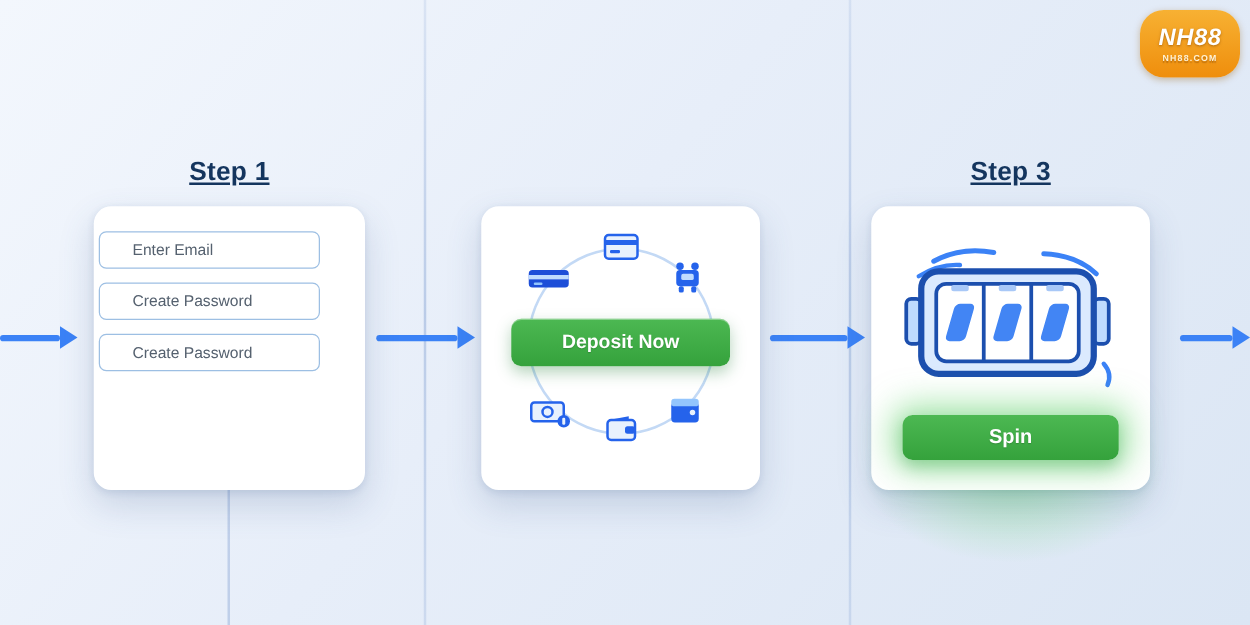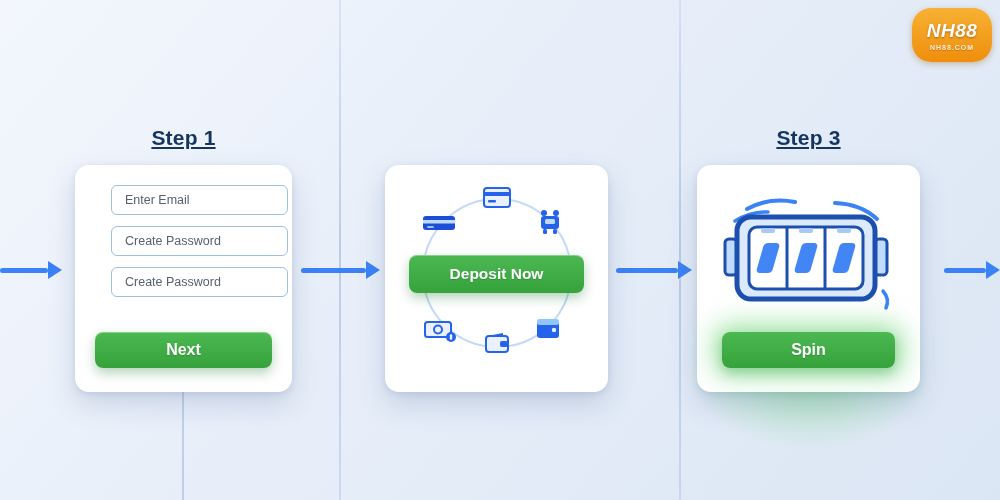--- a/index.html
+++ b/index.html
@@ -18,23 +18,23 @@
 
   
   .step-title { position:absolute; top:126px; text-align:center;
     font-size:21px; font-weight:bold; color:#14355e; letter-spacing:.2px;text-decoration:underline; }
 
   
   .card { position:absolute; top:165px; height:227px; background:#ffffff;
     border-radius:14px; box-shadow:0 12px 28px rgba(60,90,140,.20), 0 2px 6px rgba(60,90,140,.12); }
 
   
-  .field { position:absolute; left:36px; width:177px; height:30px;
+  .field { position:absolute; left:4px; width:177px; height:30px;
     border:1.5px solid #9dbfe3; border-radius:6px; background:#fff;
-    font-family:"Liberation Sans", sans-serif; font-size:12.5px; color:#33404f; padding:0 13px; outline:none; }
+    font-family:"Liberation Sans", sans-serif; font-size:12.5px; color:#33404f; padding:0 26px; outline:none; }
   .field::placeholder { color:#55616f; opacity:1; }
 
   
   .green-btn { position:absolute; border:none; border-radius:8px; cursor:pointer;
     background:linear-gradient(180deg,#4cb852 0%, #35a23c 100%);
     color:#fff; font-family:"Liberation Sans", sans-serif; font-weight:bold;
     box-shadow:0 5px 12px rgba(40,130,60,.35), inset 0 1px 0 rgba(255,255,255,.35);
     text-shadow:0 1px 1px rgba(0,0,0,.18); }
   .btn-next { left:20px; top:167px; width:177px; height:36px; font-size:16px; }
   .btn-deposit { left:24px; top:90px; width:175px; height:38px; font-size:15.5px; z-index:3; }
@@ -97,21 +97,20 @@
     <div class="head"></div>
   </div>
 
   <div class="step-title" style="left:75px; width:217px;">Step 1</div>
   <div class="step-title" style="left:697px; width:223px;">Step 3</div>
 
   <div class="card" style="left:75px; width:217px;">
     <input class="field" style="top: 20px;" type="text" placeholder="Enter Email">
     <input class="field" style="top: 61px;" type="text" placeholder="Create Password">
     <input class="field" style="top: 102px;" type="text" placeholder="Create Password">
-    <button class="green-btn btn-next">Next</button>
   </div>
 
   <div class="card" style="left:697px; width:223px; z-index:1;">
     <div class="slot-wrap">
       <svg width="183" height="122" viewBox="0 0 183 122">
 
         <path d="M30 14 q 22 -12 48 -7" fill="none" stroke="#3b82f6" stroke-width="4" stroke-linecap="round"></path>
         <path d="M18 26 q 16 -10 33 -9" fill="none" stroke="#3b82f6" stroke-width="3.5" stroke-linecap="round"></path>
         <path d="M118 8 q 26 1 42 16" fill="none" stroke="#3b82f6" stroke-width="4" stroke-linecap="round"></path>
         <path d="M166 96 q 7 8 3 17" fill="none" stroke="#3b82f6" stroke-width="3.5" stroke-linecap="round"></path>

